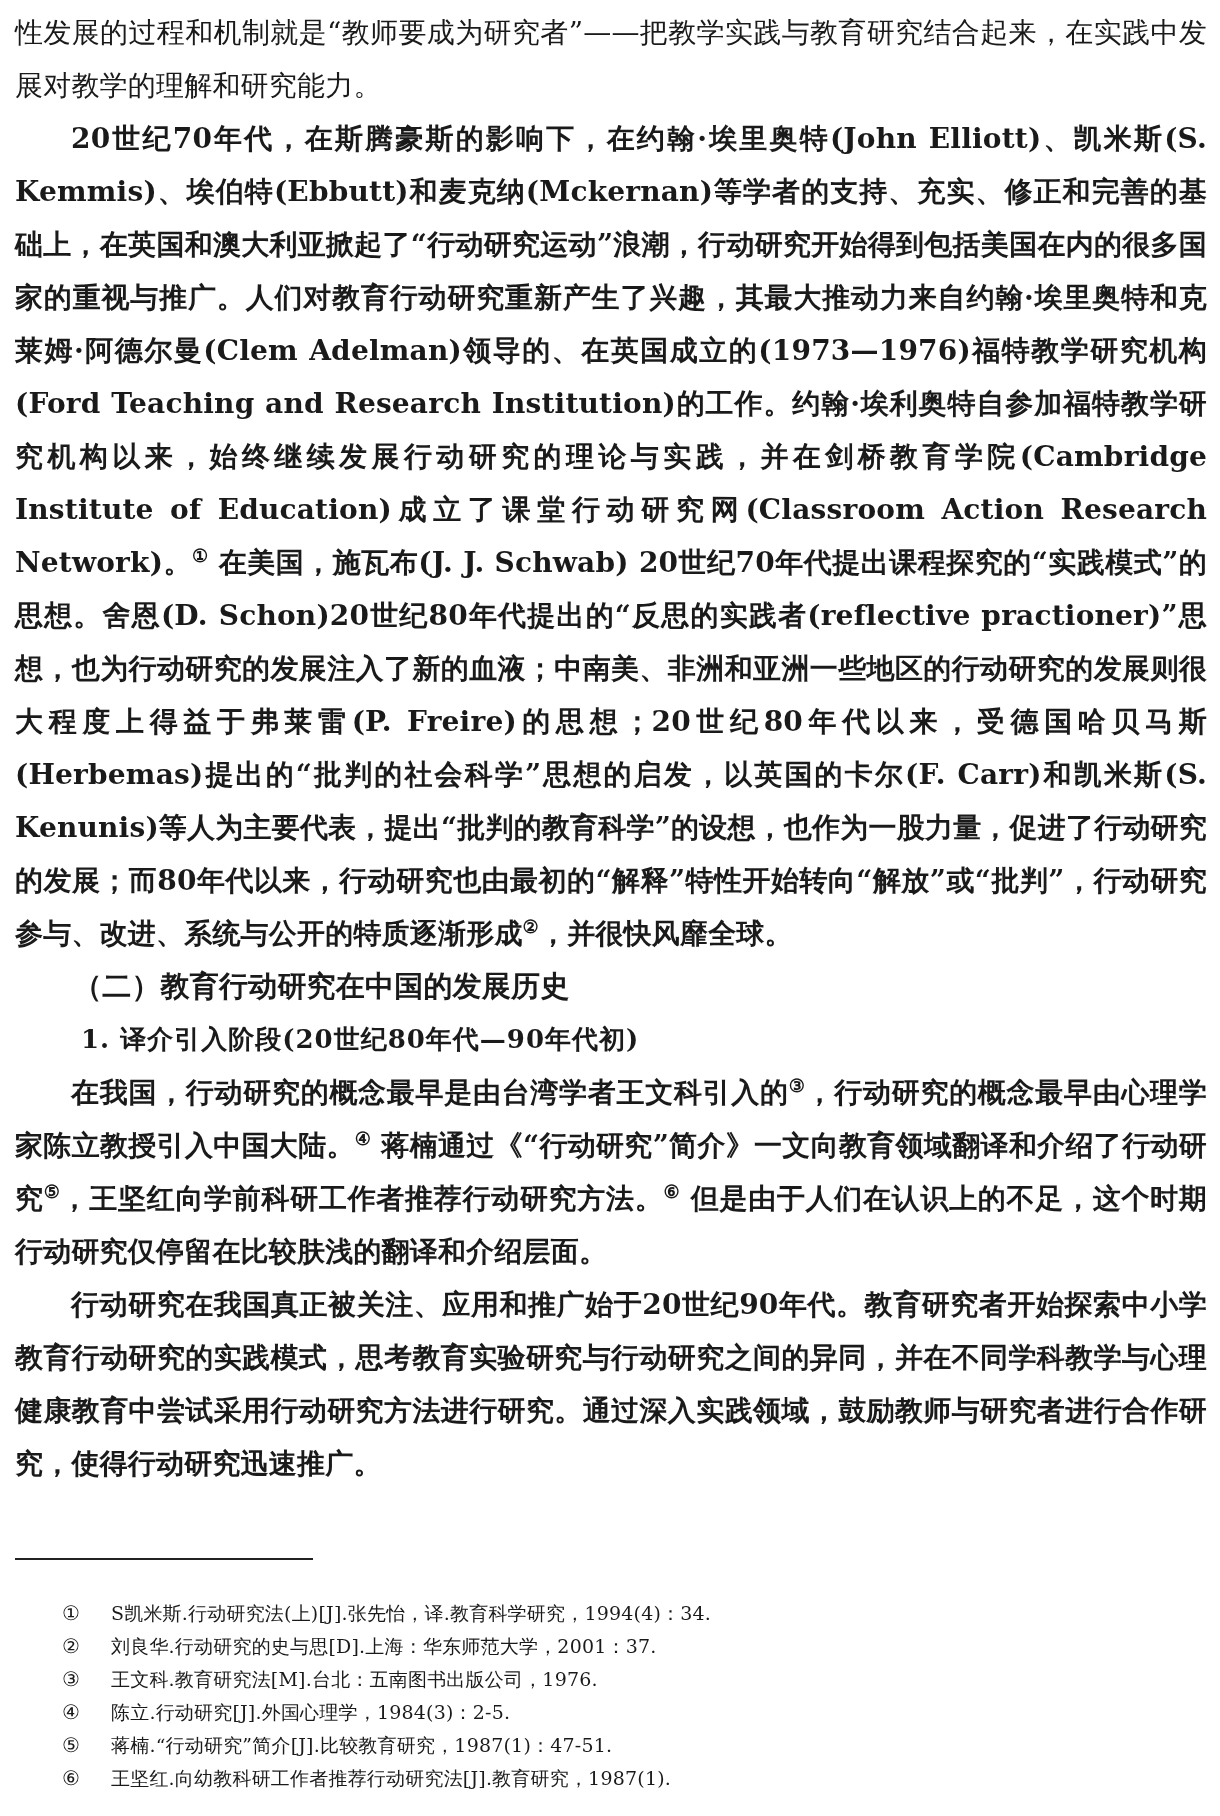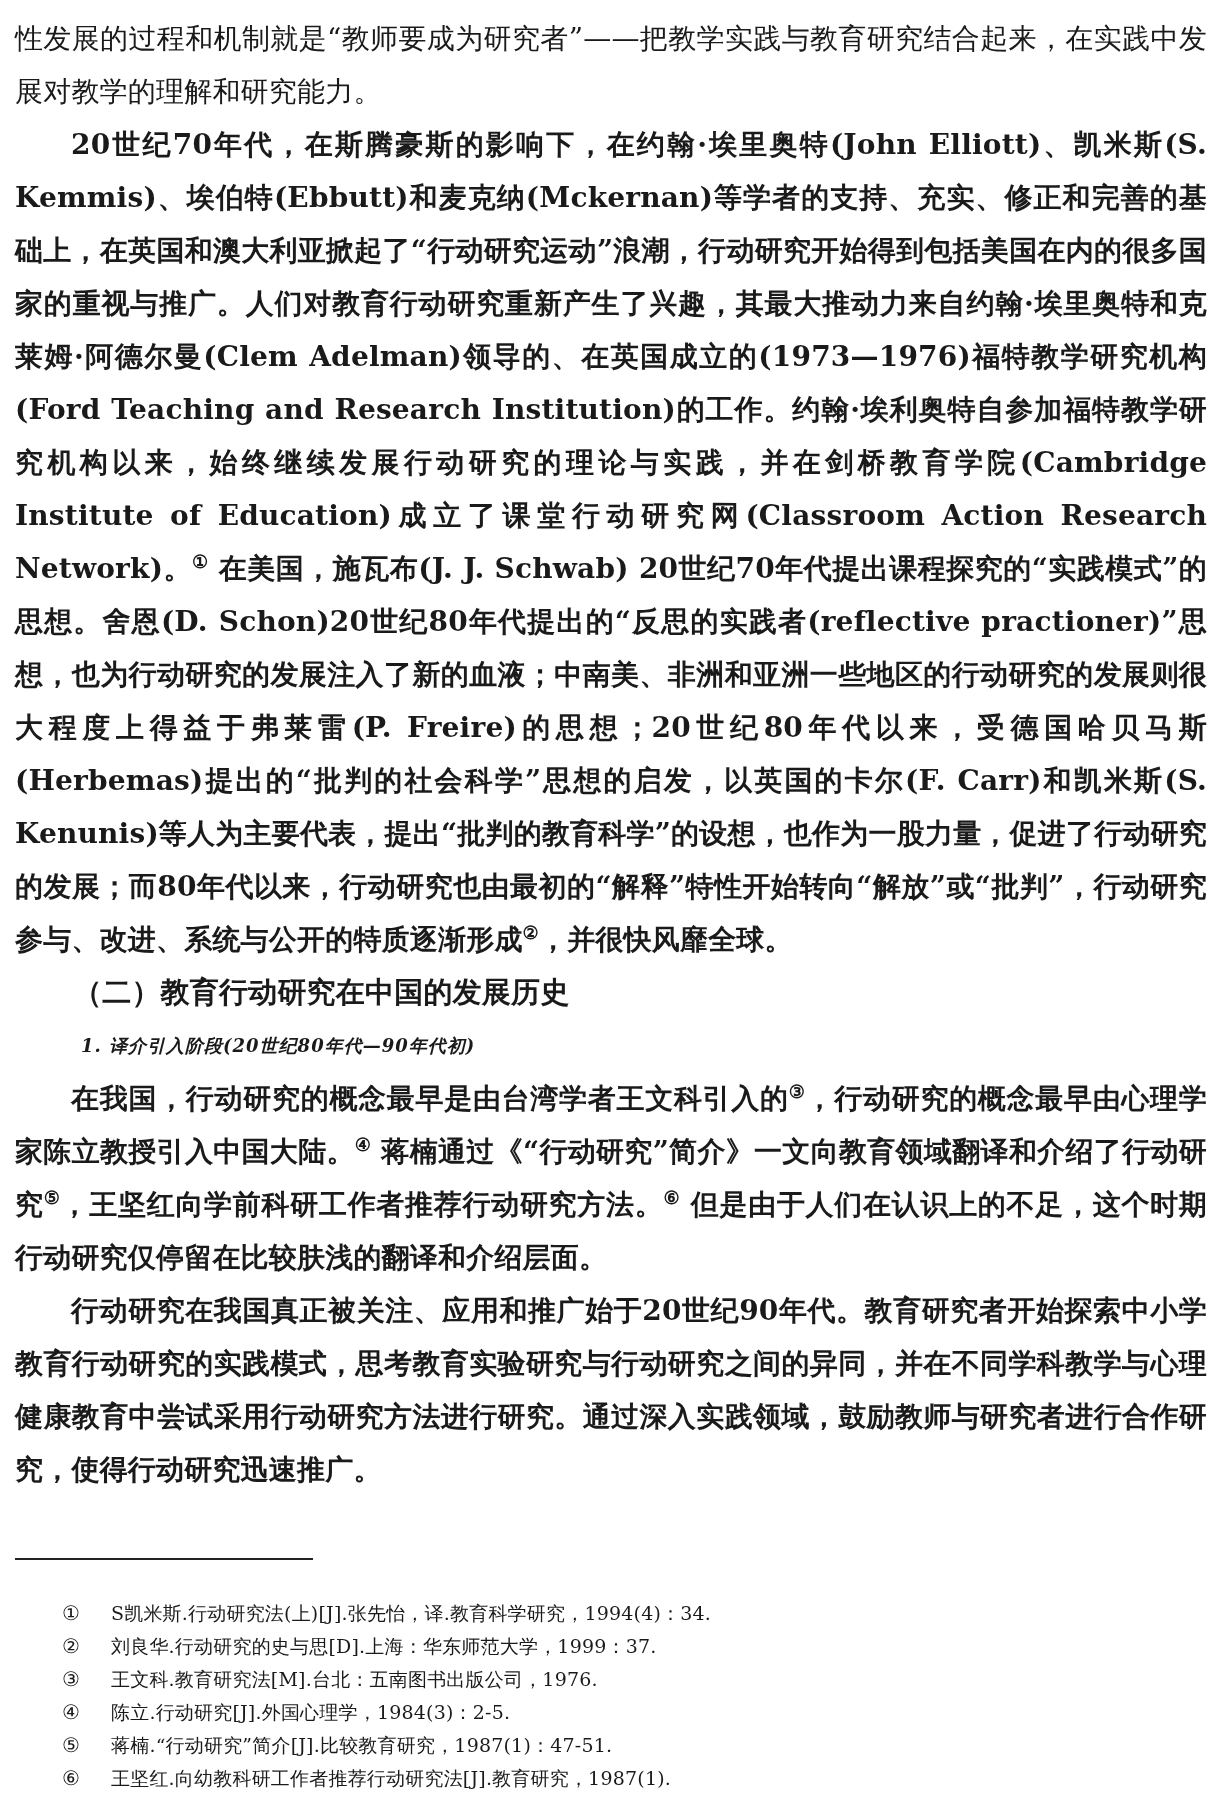--- a/index.html
+++ b/index.html
@@ -11,21 +11,21 @@
       width: 1220px;
       height: 1816px;
       overflow: hidden;
       position: relative;
       color: #1a1a1a;
       font-family: "DejaVu Serif", "Liberation Serif", serif;
     }
     .page {
       position: absolute;
       left: 15px;
-      top: 10px;
+      top: 4px;
       width: 1192px;
     }
     .body-text {
       font-size: 28px;
       line-height: 53px;
       text-align: justify;
       text-justify: inter-character;
       margin: 0;
       letter-spacing: 0.2px;
     }
@@ -39,25 +39,24 @@
     }
     .heading-2 {
       font-family: "DejaVu Sans", "Liberation Sans", sans-serif;
       font-weight: bold;
       font-size: 29px;
       line-height: 53px;
       margin: 0;
       padding-left: 58px;
     }
     .heading-3 {
-      font-size: 18px;
+      font-size: 26px;
       line-height: 53px;
       margin: 0;
       padding-left: 66px;
-      font-style: italic;
       letter-spacing: 1px;
     }
     sup.fn {
       font-size: 18px;
       line-height: 0;
       vertical-align: 10px;
     }
     .first-line {
       margin-top: 2px;
     }
@@ -123,21 +122,21 @@
 
 <div class="footnote-rule"></div>
 
 <div class="footnotes">
   <div class="footnote">
     <span class="fn-num">①</span>
     <span class="fn-text">S凯米斯.行动研究法(上)[J].张先怡，译.教育科学研究，1994(4)：34.</span>
   </div>
   <div class="footnote">
     <span class="fn-num">②</span>
-    <span class="fn-text">刘良华.行动研究的史与思[D].上海：华东师范大学，1999：37.</span>
+    <span class="fn-text">刘良华.行动研究的史与思[D].上海：华东师范大学，2001：37.</span>
   </div>
   <div class="footnote">
     <span class="fn-num">③</span>
     <span class="fn-text">王文科.教育研究法[M].台北：五南图书出版公司，1976.</span>
   </div>
   <div class="footnote">
     <span class="fn-num">④</span>
     <span class="fn-text">陈立.行动研究[J].外国心理学，1984(3)：2-5.</span>
   </div>
   <div class="footnote">

